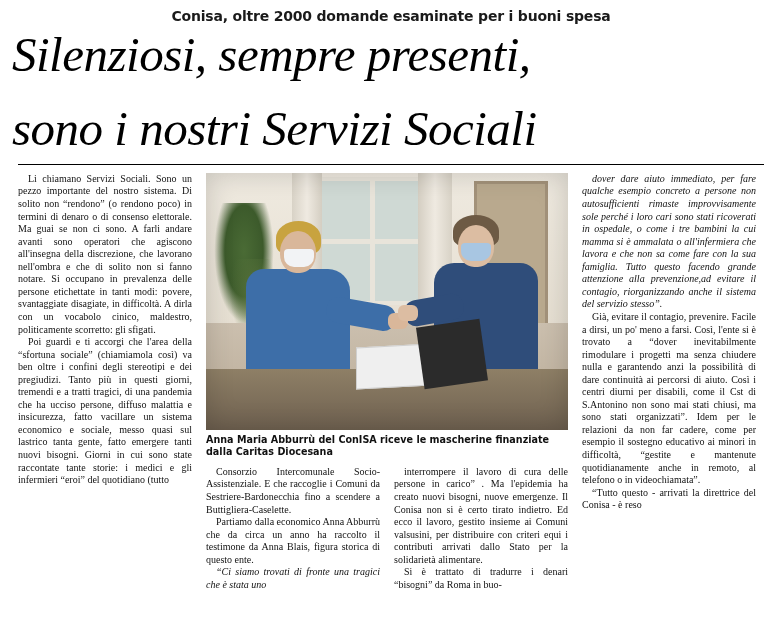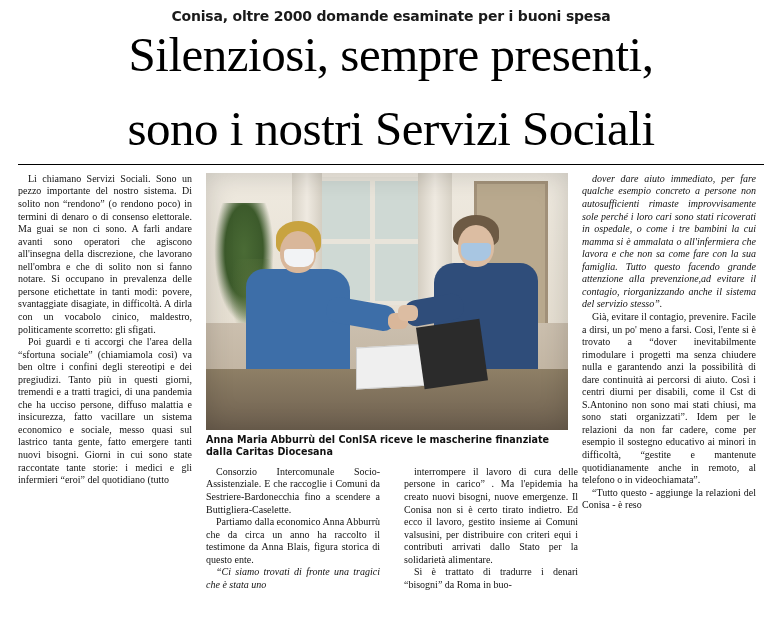--- a/index.html
+++ b/index.html
@@ -28,26 +28,26 @@
     color: #1a1a1a;
     text-align: center;
     letter-spacing: -0.2px;
     margin: 8px 0 2px 0;
     padding: 0 18px;
   }
   .headline {
     font-family: "Liberation Serif", serif;
     font-size: 49px;
     line-height: 1.02;
-    text-align: center;
     color: #000000;
     margin: 6px 0 2px 0;
     padding: 0 12px;
     font-weight: normal;
     letter-spacing: -0.5px;
+    font-style: italic;
   }
   .headline .line2 {
     display: block;
     margin-top: 24px;
   }
   .rule {
     border: 0;
     border-top: 1px solid #000;
     margin: 10px 18px 8px 18px;
   }
@@ -94,21 +94,21 @@
     font-family: "DejaVu Sans", sans-serif;
     font-size: 9.6px;
     font-weight: bold;
     line-height: 1.25;
     color: #111;
     margin-top: 4px;
     text-align: left;
   }
   .photo-bottom {
     display: flex;
-    gap: 24px;
+    gap: 14px;
     margin-top: 8px;
   }
   .photo-bottom .col {
     width: 174px;
     flex: 0 0 174px;
   }
   em {
     font-style: italic;
   }
 
@@ -296,17 +296,17 @@
         <div class="col">
           <p class="first">interrompere il lavoro di cura delle persone in carico” . Ma l'epidemia ha creato nuovi bisogni, nuove emergenze. Il Conisa non si è certo tirato indietro. Ed ecco il lavoro, gestito insieme ai Comuni valsusini, per distribuire con criteri equi i contributi arrivati dallo Stato per la solidarietà alimentare.</p>
           <p>Si è trattato di tradurre i denari “bisogni” da Roma in buo-</p>
         </div>
       </div>
     </div>
 
     <div class="col">
       <p class="first"><em>dover dare aiuto immediato, per fare qualche esempio concreto a persone non autosufficienti rimaste improvvisamente sole perché i loro cari sono stati ricoverati in ospedale, o come i tre bambini la cui mamma si è ammalata o all'infermiera che lavora e che non sa come fare con la sua famiglia. Tutto questo facendo grande attenzione alla prevenzione,ad evitare il contagio, riorganizzando anche il sistema del servizio stesso”.</em></p>
       <p>Già, evitare il contagio, prevenire. Facile a dirsi, un po' meno a farsi. Così, l'ente si è trovato a “dover inevitabilmente rimodulare i progetti ma senza chiudere nulla e garantendo anzi la possibilità di dare continuità ai percorsi di aiuto. Così i centri diurni per disabili, come il Cst di S.Antonino non sono mai stati chiusi, ma sono stati organizzati”. Idem per le relazioni da non far cadere, come per esempio il sostegno educativo ai minori in difficoltà, “gestite e mantenute quotidianamente anche in remoto, al telefono o in videochiamata”.</p>
-      <p>“Tutto questo - aggiunge la relazioni del Conisa - è reso</p>
+      <p>“Tutto questo - arrivati la direttrice del Conisa - è reso</p>
     </div>
 
   </div>
 </div>
 
 </body></html>

